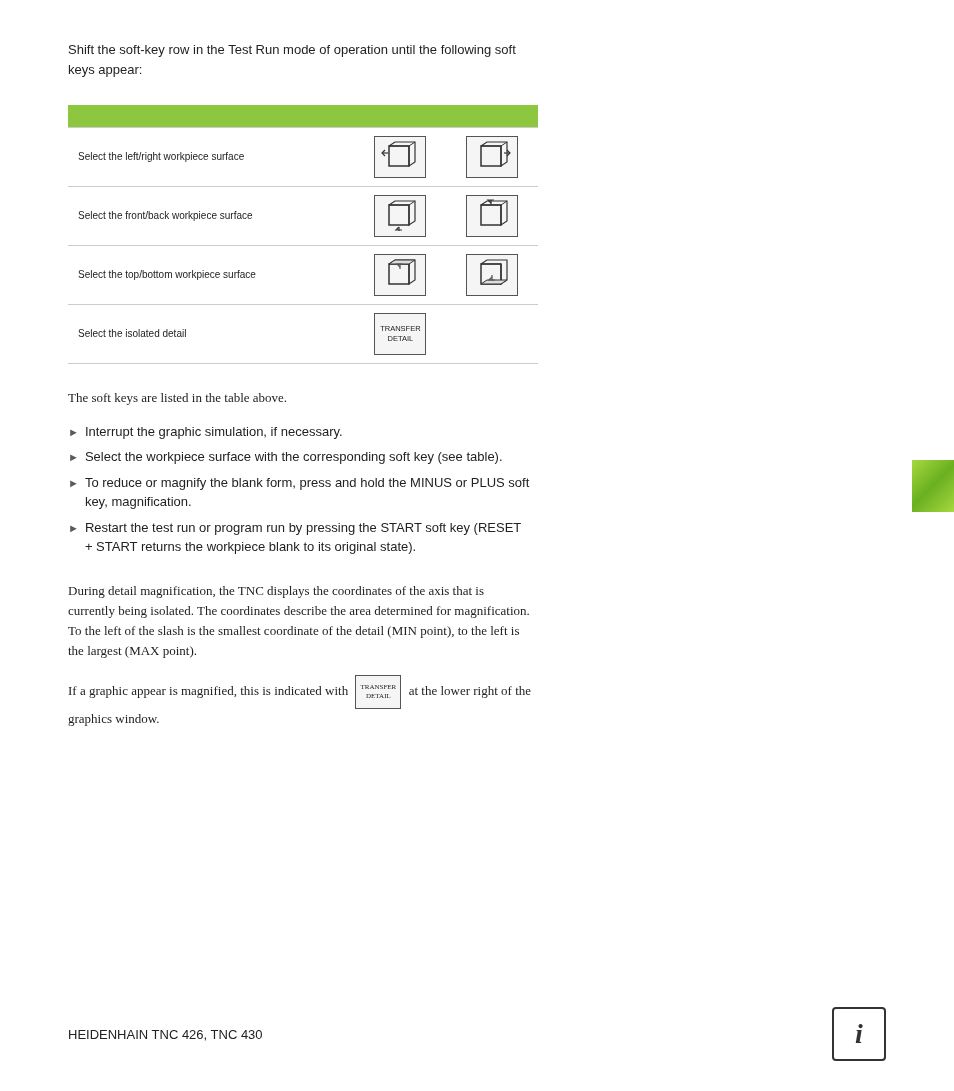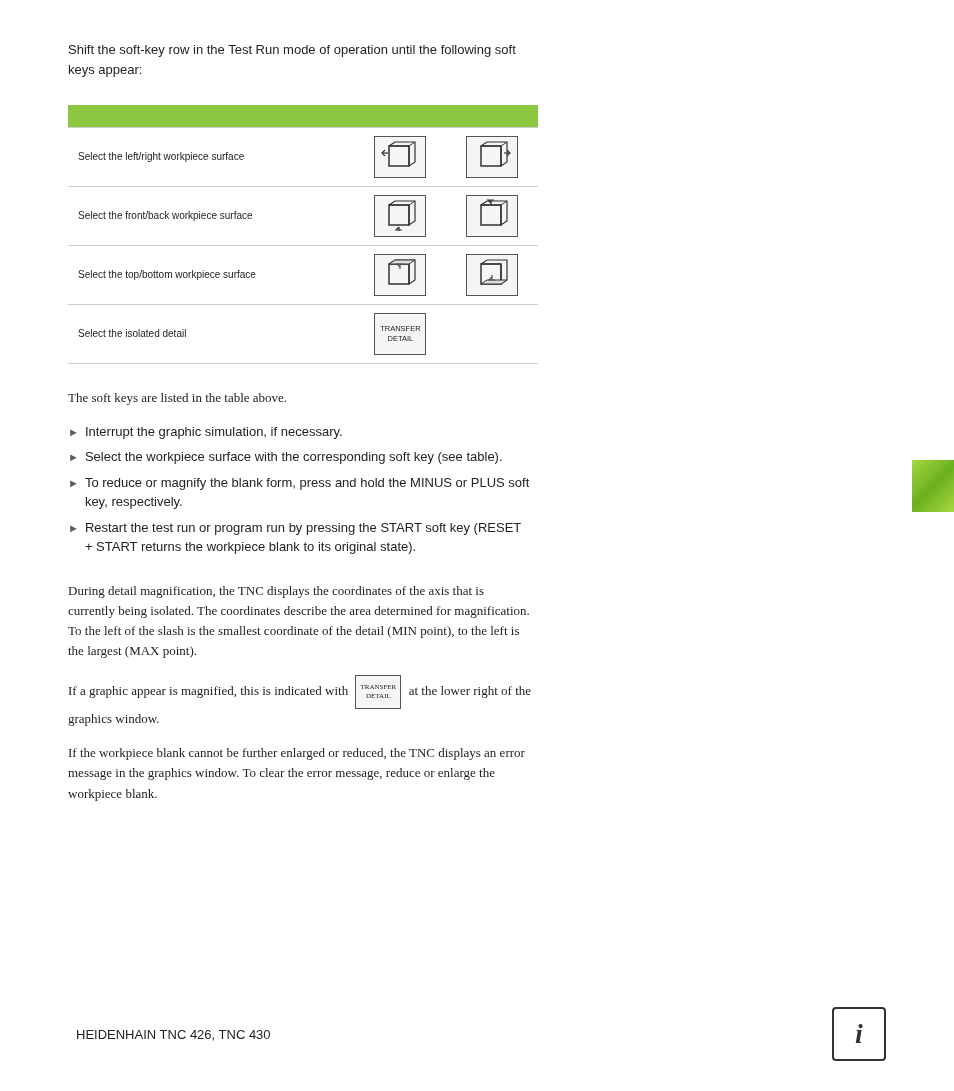--- a/index.html
+++ b/index.html
@@ -171,21 +171,21 @@
       line-height: 1.3;
       text-align: center;
       vertical-align: middle;
       margin: 0 4px;
     }
 
     
     .footer {
       position: absolute;
       bottom: 30px;
-      left: 76px;
+      left: 68px;
       right: 68px;
       display: flex;
       align-items: center;
       justify-content: space-between;
     }
 
     .footer-text {
       font-size: 13px;
       color: #222;
     }
@@ -332,41 +332,40 @@
     <div class="bullet-item">
       <span class="bullet-arrow">►</span>
       <span>Interrupt the graphic simulation, if necessary.</span>
     </div>
     <div class="bullet-item">
       <span class="bullet-arrow">►</span>
       <span>Select the workpiece surface with the corresponding soft key (see table).</span>
     </div>
     <div class="bullet-item">
       <span class="bullet-arrow">►</span>
-      <span>To reduce or magnify the blank form, press and hold the MINUS or PLUS soft key, respectively.</span>
+      <span>To reduce or magnify the blank form, press and hold the MINUS or PLUS soft key, magnification.</span>
     </div>
     <div class="bullet-item">
       <span class="bullet-arrow">►</span>
       <span>Restart the test run or program run by pressing the START soft key (RESET + START returns the workpiece blank to its original state).</span>
     </div>
   </div>
 
   <div class="section-gap"></div>
   <p class="body-text">During detail magnification, the TNC displays the coordinates of the axis that is currently being isolated. The coordinates describe the area determined for magnification. To the left of the slash is the smallest coordinate of the detail (MIN point), to the left is the largest (MAX point).</p>
 
   <p class="body-text">
     <span>If a graphic appear is magnified, this is indicated with </span>
     <span class="inline-btn">
       <span>TRANSFER</span>
       <span>DETAIL</span>
     </span>
     <span> at the lower right of the graphics window.</span>
   </p>
 
-  <p class="body-text">If the workpiece blank cannot be further enlarged or reduced, the TNC displays an error message in the graphics window. To clear the error message, reduce or enlarge the workpiece blank.</p>
 
 </div>
 
 <div class="green-accent"></div>
 
 <div class="footer">
   <span class="footer-text">HEIDENHAIN TNC 426, TNC 430</span>
   <div class="info-icon-box">
     <span>i</span>
   </div>

